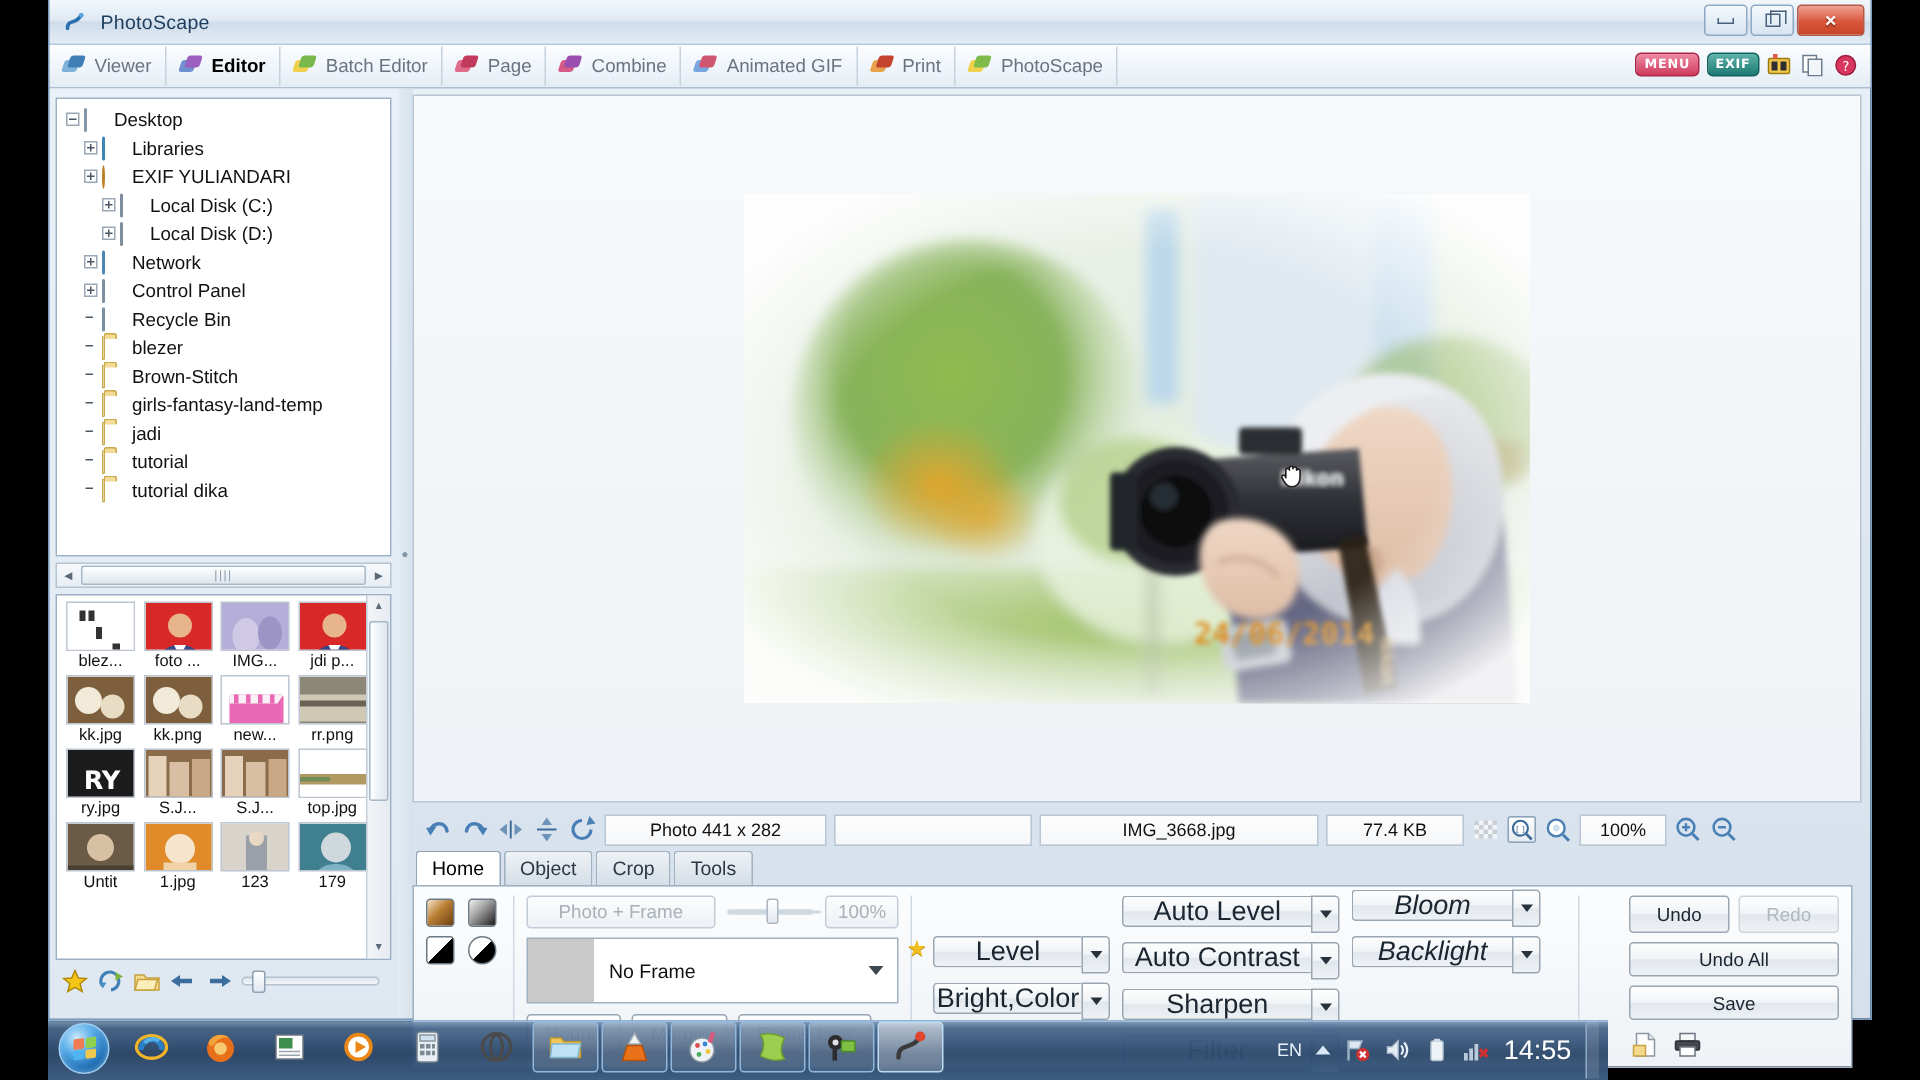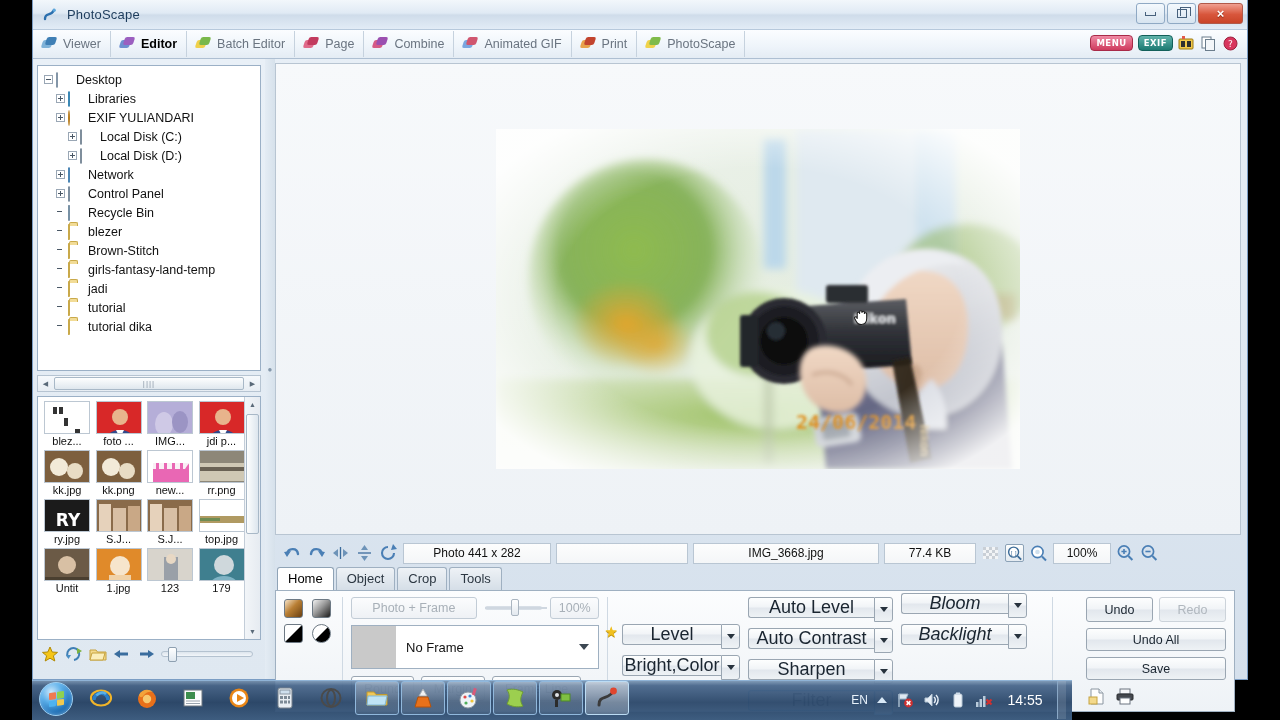--- a/index.html
+++ b/index.html
@@ -261,21 +261,21 @@
   .orb .flag div { border-radius:1px; }
   .tbitem {
     width: 44px; height: 34px; margin: 0 1px; display:flex; align-items:center; justify-content:center;
   }
   .tbitem.open { border:1px solid #91b8dc; border-radius:3px;
     background: linear-gradient(180deg, rgba(255,255,255,.30), rgba(255,255,255,.07)); }
   .tbitem.active { border:1px solid #bcdcf4; border-radius:3px;
     background: linear-gradient(180deg, rgba(255,255,255,.55), rgba(255,255,255,.20)); }
   .tbico { width:24px;height:24px;position:relative; }
   #tray { margin-left:auto; display:flex; align-items:center; gap:9px; padding-right: 6px; color:#e8f2fb; font-size:12px; }
-  #trayclock { font-size:14px; color:#fff; width:46px; text-align:center; }
+  #trayclock { font-size:18px; color:#fff; width:46px; text-align:center; }
   #showdesk { width:9px; height:38px; border-left:1px solid #8aa8c6; background: rgba(255,255,255,.12); }
   .traychev { width:0;height:0;border-left:5px solid transparent;border-right:5px solid transparent;border-bottom:6px solid #d8e8f6;}
 </style>
 </head>
 <body>
 
 <div id="screen">
 
   <div id="appwin">
 

